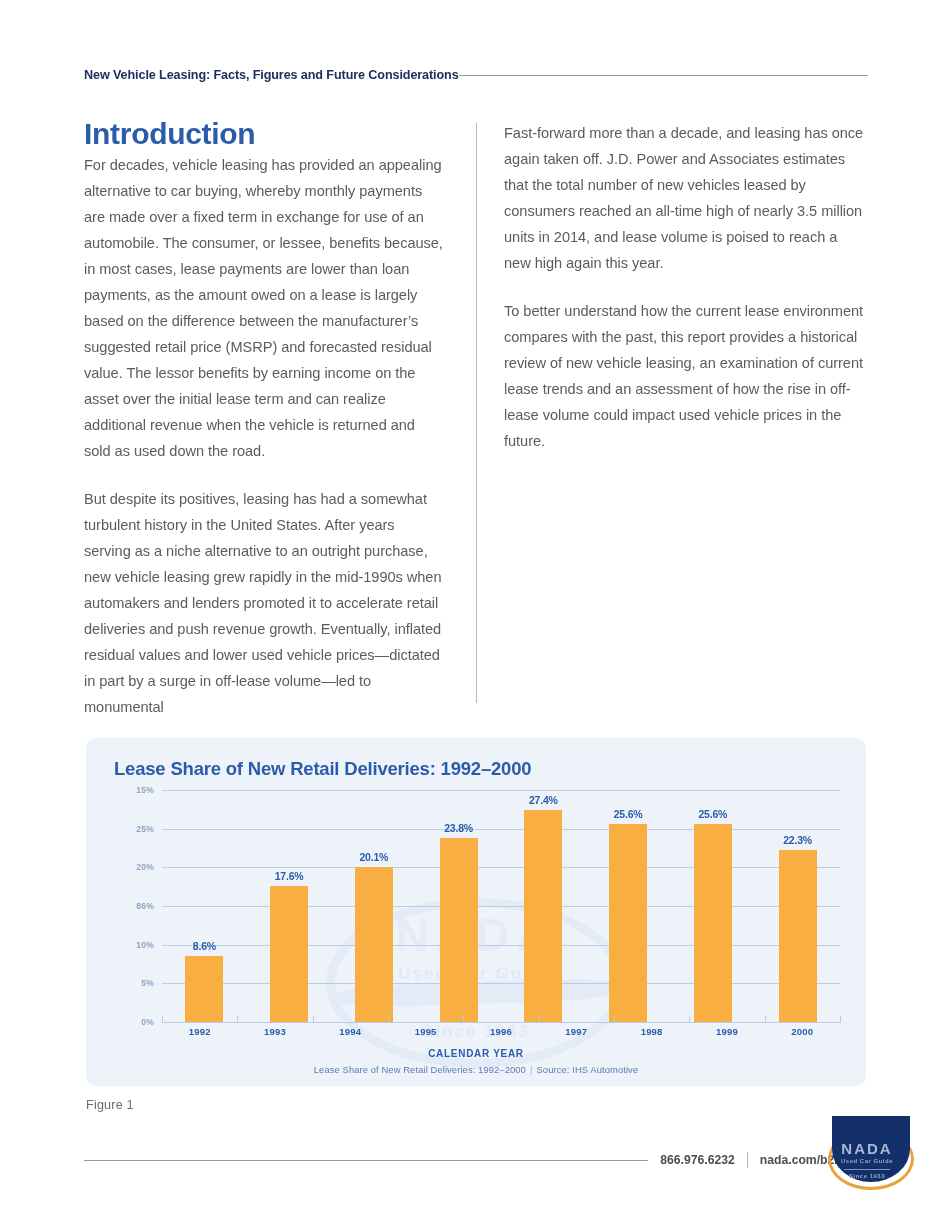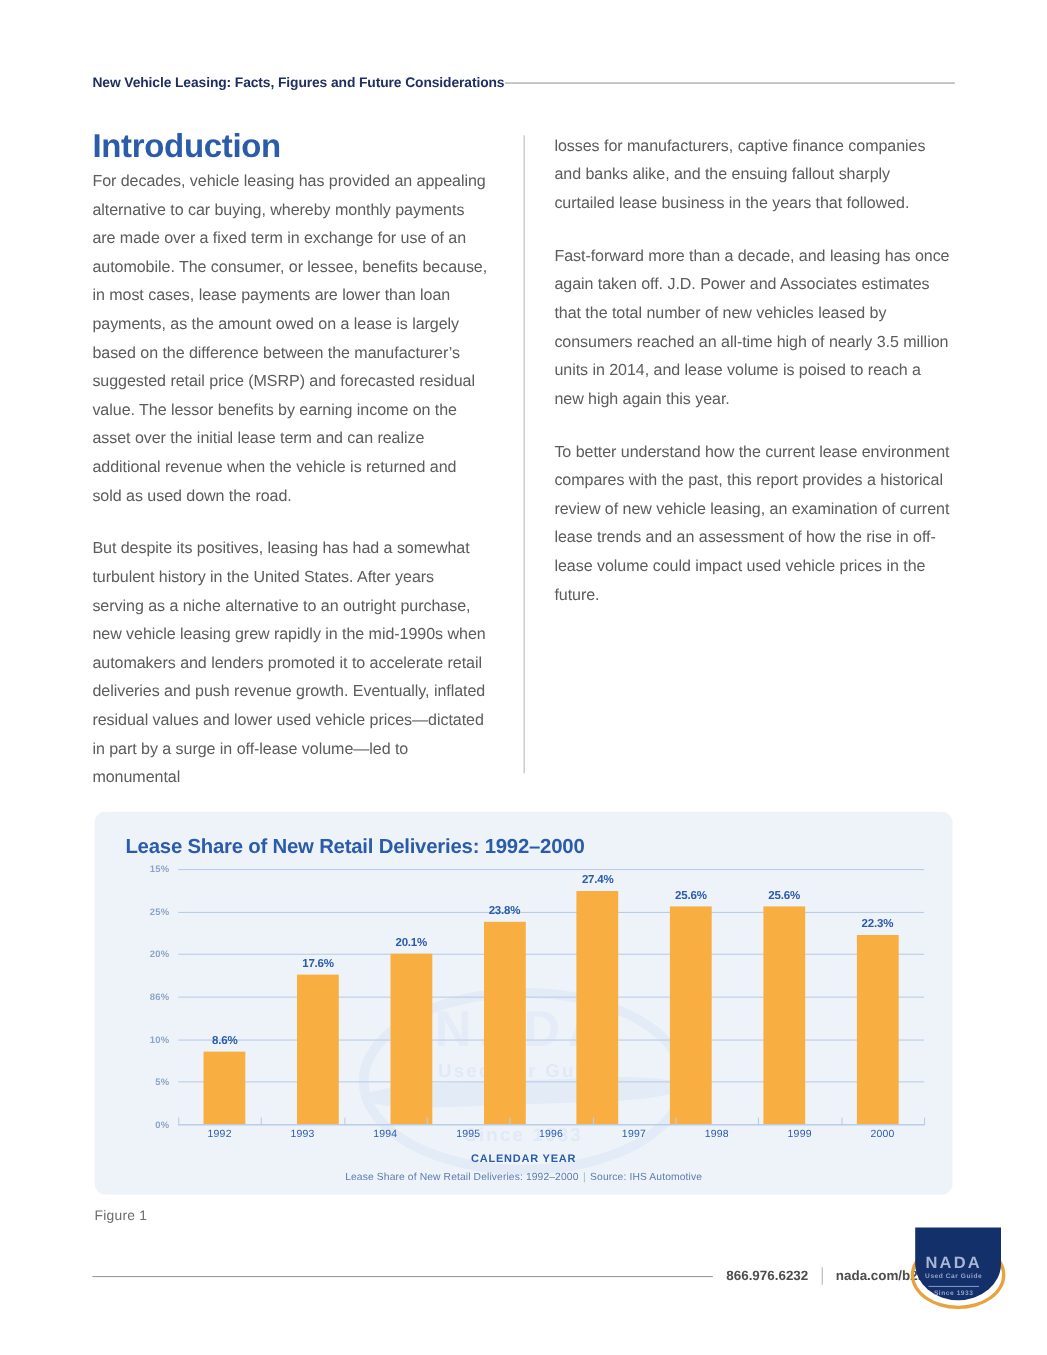--- a/index.html
+++ b/index.html
@@ -231,21 +231,21 @@
     left: 76px;
     right: 26px;
     top: 288px;
     display: flex;
     justify-content: space-around;
   }
   #xaxis-labels .xtick {
     flex: 1 1 0;
     text-align: center;
     font-size: 9.5px;
-    font-weight: normal;
+    font-weight: bold;
     color: #2b5caa;
     letter-spacing: 0.2px;
   }
   .xtick-sep {
     position: absolute;
     top: 278px;
     width: 1px;
     height: 7px;
     background: #b9cde8;
   }
@@ -382,21 +382,20 @@
 
   <div class="col col-left">
     <h1 id="page-title">Introduction</h1>
     <p class="body-para">For decades, vehicle leasing has provided an appealing alternative to car buying, whereby monthly payments are made over a fixed term in exchange for use of an automobile. The consumer, or lessee, benefits because, in most cases, lease payments are lower than loan payments, as the amount owed on a lease is largely based on the difference between the manufacturer’s suggested retail price (MSRP) and forecasted residual value. The lessor benefits by earning income on the asset over the initial lease term and can realize additional revenue when the vehicle is returned and sold as used down the road.</p>
     <p class="body-para">But despite its positives, leasing has had a somewhat turbulent history in the United States. After years serving as a niche alternative to an outright purchase, new vehicle leasing grew rapidly in the mid-1990s when automakers and lenders promoted it to accelerate retail deliveries and push revenue growth. Eventually, inflated residual values and lower used vehicle prices—dictated in part by a surge in off-lease volume—led to monumental</p>
   </div>
 
   <div id="column-divider"></div>
 
   <div class="col col-right">
-    <p class="body-para">losses for manufacturers, captive finance companies and banks alike, and the ensuing fallout sharply curtailed lease business in the years that followed.</p>
     <p class="body-para">Fast-forward more than a decade, and leasing has once again taken off. J.D. Power and Associates estimates that the total number of new vehicles leased by consumers reached an all-time high of nearly 3.5 million units in 2014, and lease volume is poised to reach a new high again this year.</p>
     <p class="body-para">To better understand how the current lease environment compares with the past, this report provides a historical review of new vehicle leasing, an examination of current lease trends and an assessment of how the rise in off-lease volume could impact used vehicle prices in the future.</p>
   </div>
 
 </div>
 
 <div id="chart-panel">
 
   <div id="chart-title">Lease Share of New Retail Deliveries: 1992–2000</div>
 

